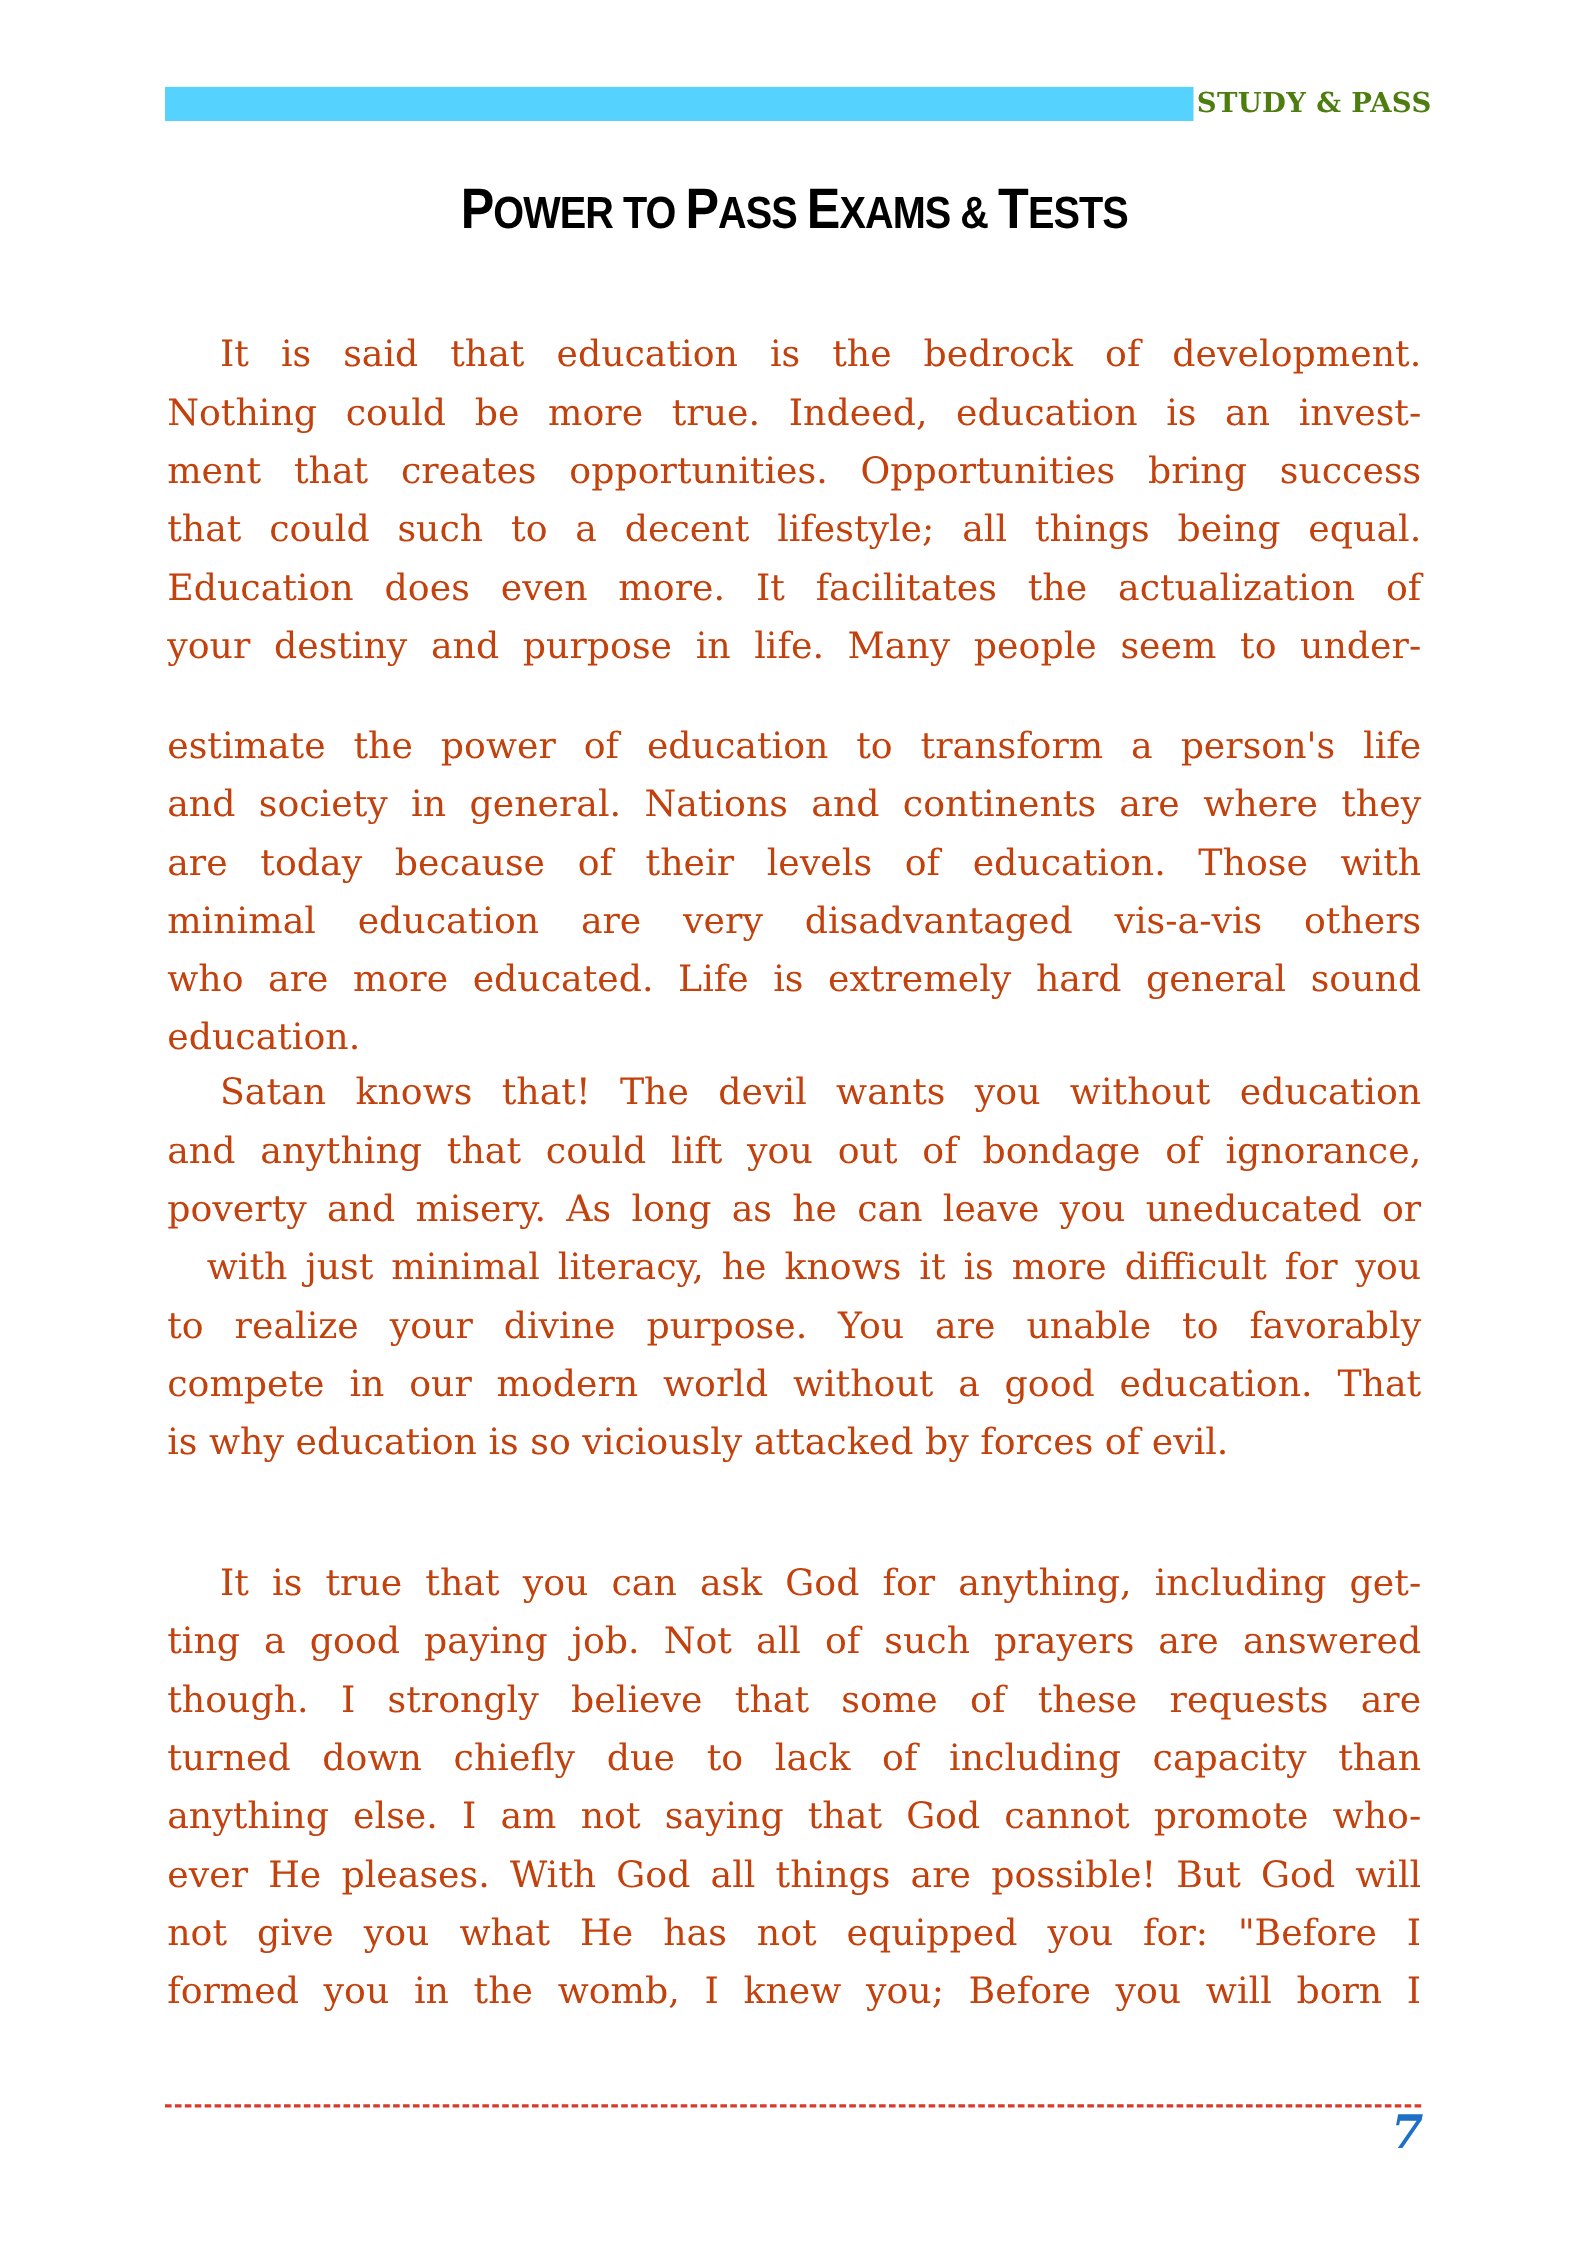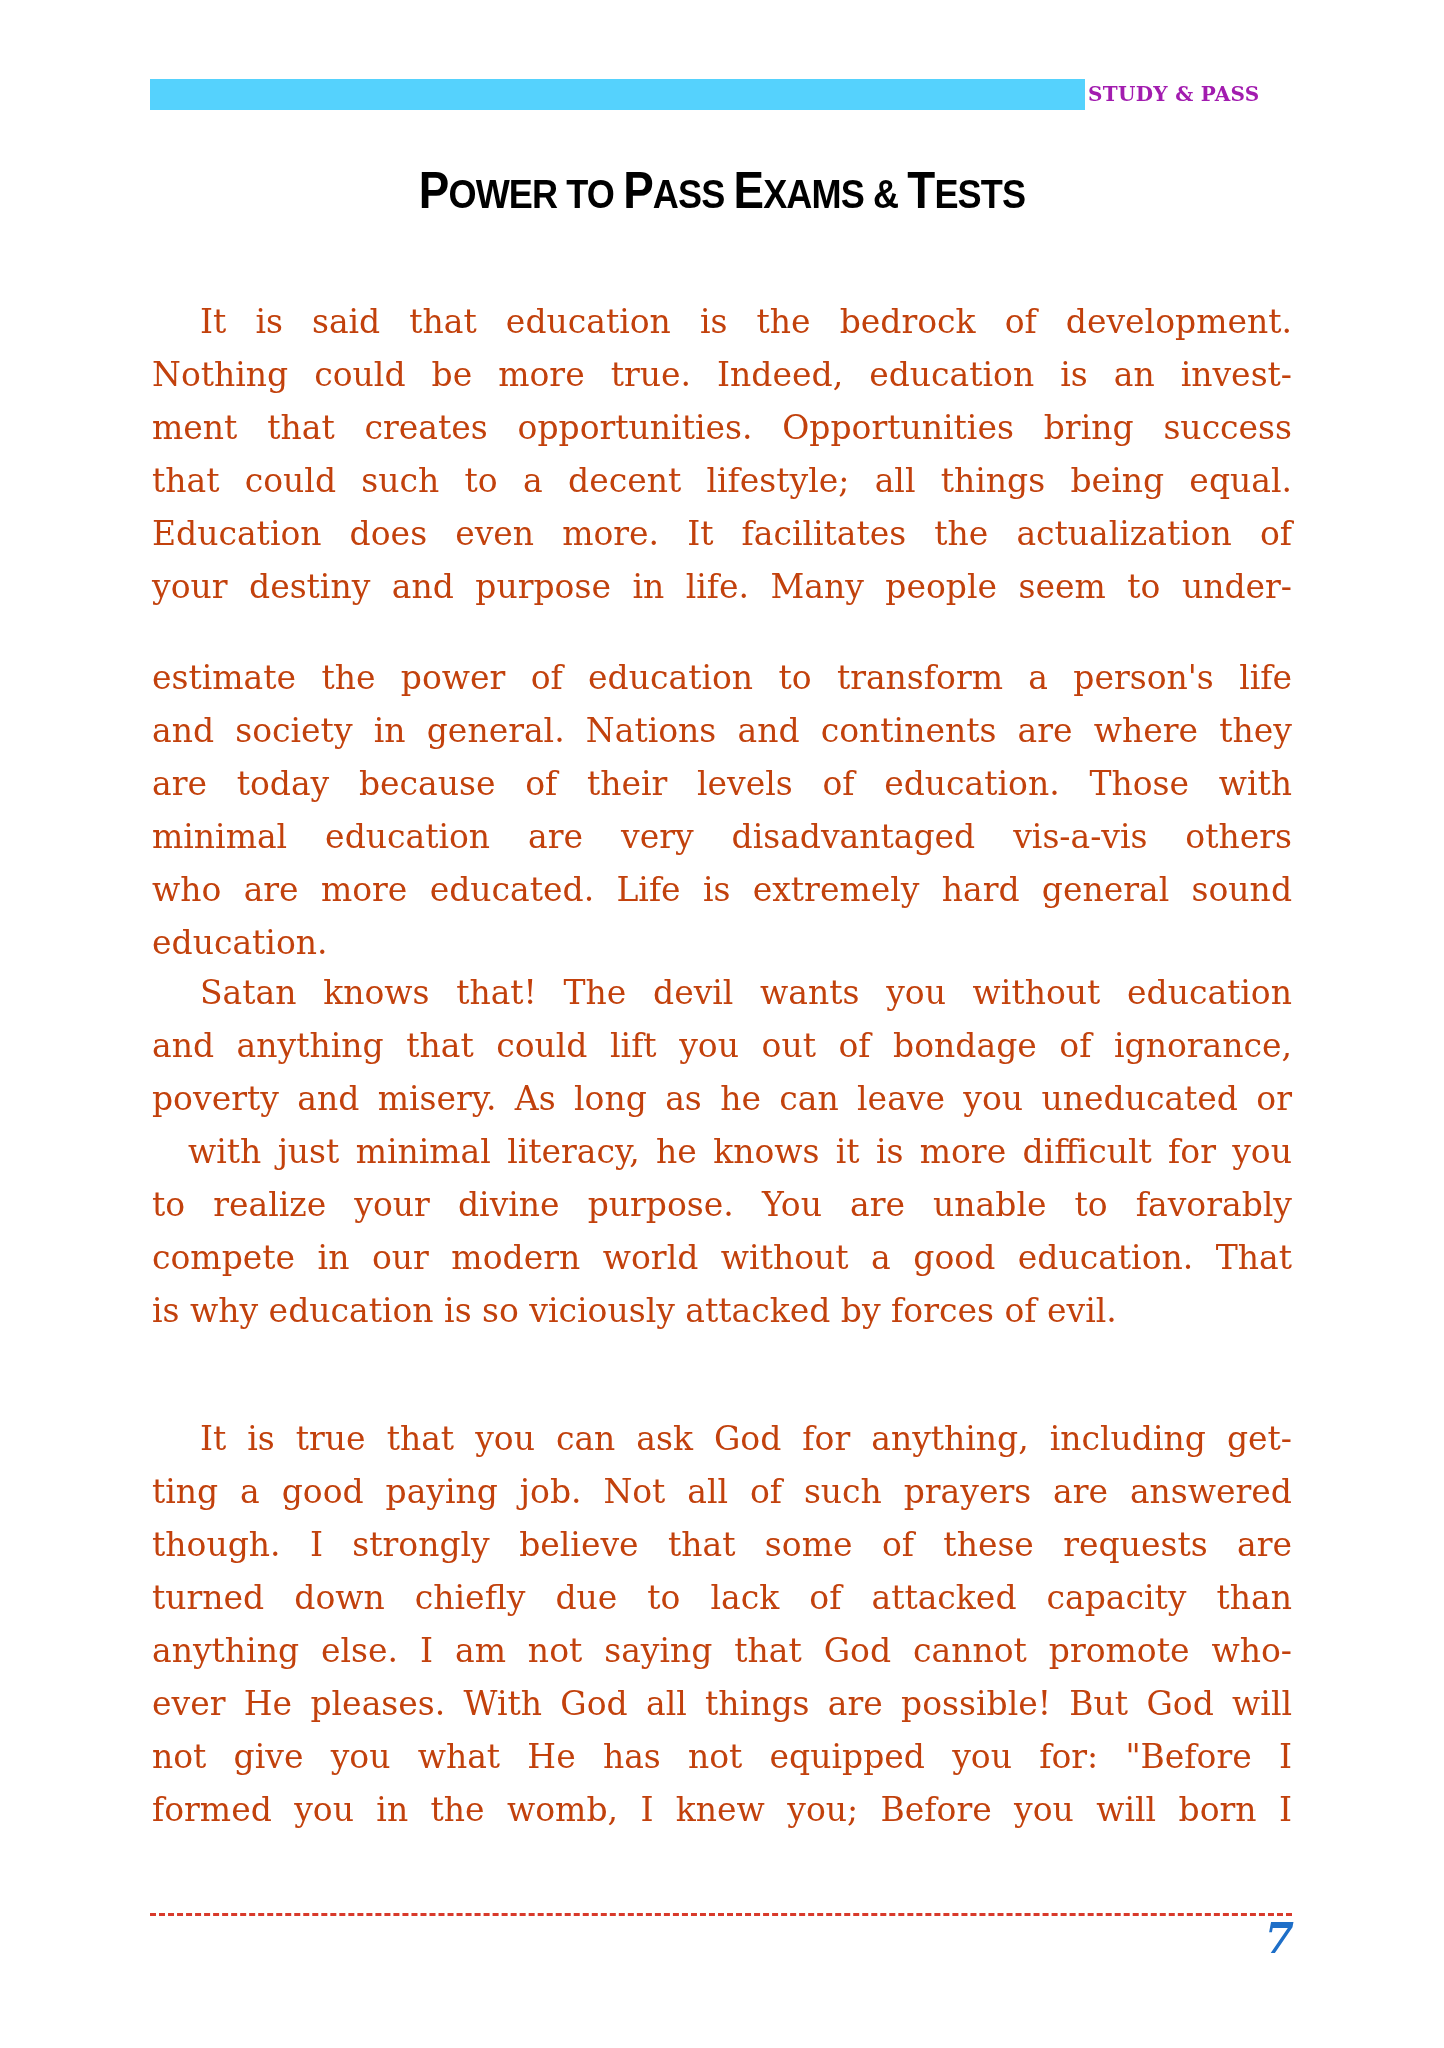--- a/index.html
+++ b/index.html
@@ -5,21 +5,21 @@
   html, body { margin: 0; padding: 0; background: #ffffff; }
   body { width: 1444px; height: 2048px; position: relative; overflow: hidden; }
 
   .header-bar {
     position: absolute; left: 150px; top: 79px; width: 935px; height: 31px;
     background: #55D2FD;
   }
   .header-label {
     position: absolute; left: 1088px; top: 78px; height: 32px;
     font-family: "DejaVu Serif", serif; font-weight: bold;
-    font-size: 20px; line-height: 32px; color: #a21caf;
+    font-size: 25px; line-height: 32px; color: #4d7c0f;
     letter-spacing: 0.3px; white-space: nowrap;
   }
 
   .page-title {
     position: absolute; left: 0; top: 158px; width: 1444px;
     text-align: center;
     font-family: "Liberation Sans", sans-serif; font-weight: bold;
     color: #000;
     font-size: 52px; line-height: 64px;
     letter-spacing: -1px;
@@ -82,21 +82,21 @@
   <span class="line" style="white-space: normal; margin-left: 36px;">with just minimal literacy, he knows it is more difficult for you</span>
   <span class="line" style="white-space: normal;">to realize your divine purpose. You are unable to favorably</span>
   <span class="line" style="white-space: normal;">compete in our modern world without a good education. That</span>
   <span class="line last" style="white-space: normal;">is why education is so viciously attacked by forces of evil.</span>
 </div>
 
 <div class="body-text" style="top:1376px;">
   <span class="line indent" style="white-space: normal; margin-top: 36px;">It is true that you can ask God for anything, including get-</span>
   <span class="line" style="white-space: normal;">ting a good paying job. Not all of such prayers are answered</span>
   <span class="line" style="white-space: normal;">though. I strongly believe that some of these requests are</span>
-  <span class="line" style="white-space: normal;">turned down chiefly due to lack of attacked capacity than</span>
+  <span class="line" style="white-space: normal;">turned down chiefly due to lack of including capacity than</span>
   <span class="line" style="white-space: normal;">anything else. I am not saying that God cannot promote who-</span>
   <span class="line" style="white-space: normal;">ever He pleases. With God all things are possible! But God will</span>
   <span class="line" style="white-space: normal;">not give you what He has not equipped you for: "Before I</span>
   <span class="line" style="white-space: normal;">formed you in the womb, I knew you; Before you will born I</span>
 </div>
 
 <div class="footer-rule"></div>
 <div class="page-number">7</div>
 
 </body></html>

